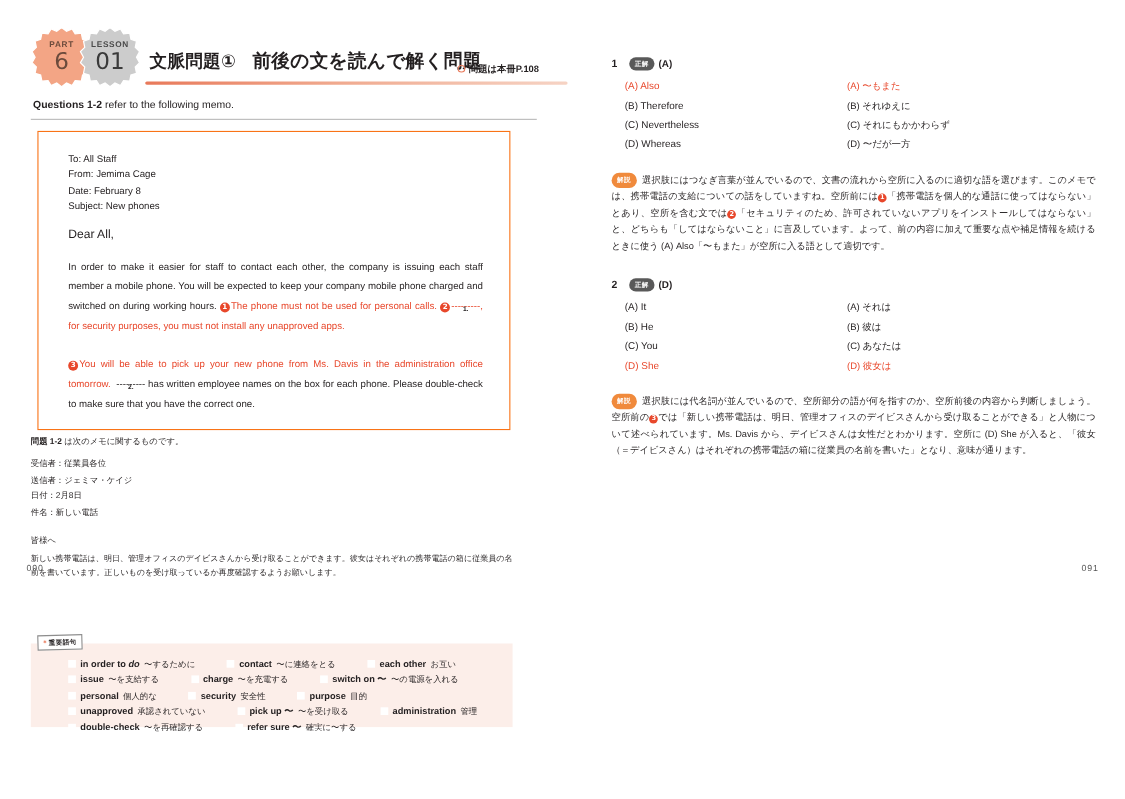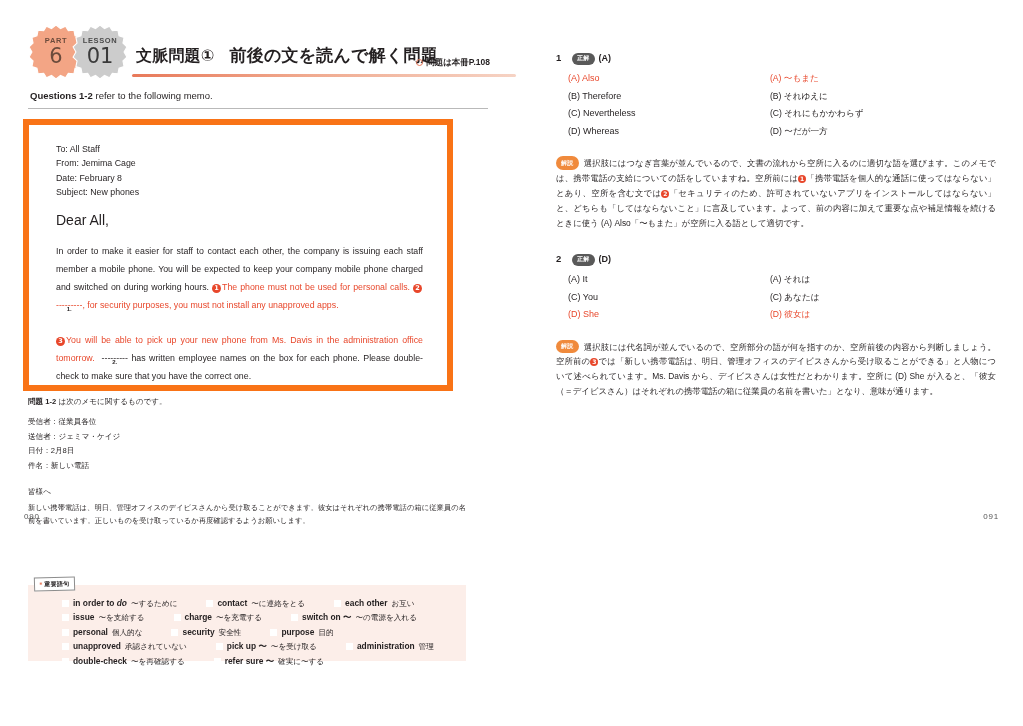--- a/index.html
+++ b/index.html
@@ -60,26 +60,26 @@
   .q-lead{
     position:absolute;left:30px;top:90px;font-size:9.5px;color:#231f20;
   }
   .q-lead b{font-weight:700;}
   .rule-thin{
     position:absolute;left:28px;width:460px;height:1px;background:#b9b9b9;
   }
 
   
   .memo{
-    position:absolute;left:23px;top:119px;width:430px;height:272px;
-    border:6px solid #f97316;box-sizing:border-box;background:#fff;
+    position:absolute;left:34px;top:119px;width:430px;height:272px;
+    border:1px solid #f97316;box-sizing:border-box;background:#fff;
   }
   .memo-inner{padding:17px 24px 0 27px;}
   .memo-head{font-size:8.8px;line-height:1.62;color:#231f20;}
-  .memo-salut{font-size:14px;margin-top:13px;color:#231f20;}
+  .memo-salut{font-size:11px;margin-top:13px;color:#231f20;}
   .memo-p{
     font-size:8.8px;line-height:2.05;color:#231f20;
     text-align:justify;text-justify:inter-word;margin-top:14px;
   }
   .memo-p.p2{margin-top:17px;}
   .hl{color:#e8472b;}
   .marker{
     display:inline-block;width:9px;height:9px;border-radius:50%;
     background:#e8472b;color:#fff;font-size:6.5px;font-weight:700;
     text-align:center;line-height:9px;vertical-align:0px;margin-right:1px;
@@ -289,20 +289,24 @@
           <div class="expl"><span class="expl-badge">解説</span><span>選択肢にはつなぎ言葉が並んでいるので、文書の流れから空所に入るのに適切な語を選びます。このメモでは、携帯電話の支給についての話をしていますね。空所前には</span><span class="m">1</span><span>「携帯電話を個人的な通話に使ってはならない」とあり、空所を含む文では</span><span class="m">2</span><span>「セキュリティのため、許可されていないアプリをインストールしてはならない」と、どちらも「してはならないこと」に言及しています。よって、前の内容に加えて重要な点や補足情報を続けるときに使う (A) Also「〜もまた」が空所に入る語として適切です。</span></div>
         </div>
         <div class="qblock" style="top: 253px;">
           <div class="qnum-row"><span class="qnum">2</span><span class="ans-badge">正解</span><span class="ans-key">(D)</span></div>
           <div class="choices">
             <div class="choice-line">
               <span class="choice-en">(A) It</span>
               <span class="choice-jp">(A) それは</span>
             </div>
             <div class="choice-line">
+              <span class="choice-en">(B) He</span>
+              <span class="choice-jp">(B) 彼は</span>
+            </div>
+            <div class="choice-line">
               <span class="choice-en">(C) You</span>
               <span class="choice-jp">(C) あなたは</span>
             </div>
             <div class="choice-line">
               <span class="choice-en correct">(D) She</span>
               <span class="choice-jp correct">(D) 彼女は</span>
             </div>
           </div>
           <div class="expl"><span class="expl-badge">解説</span><span>選択肢には代名詞が並んでいるので、空所部分の語が何を指すのか、空所前後の内容から判断しましょう。空所前の</span><span class="m">3</span><span>では「新しい携帯電話は、明日、管理オフィスのデイビスさんから受け取ることができる」と人物について述べられています。Ms. Davis から、デイビスさんは女性だとわかります。空所に (D) She が入ると、「彼女（＝デイビスさん）はそれぞれの携帯電話の箱に従業員の名前を書いた」となり、意味が通ります。</span></div>
         </div>

